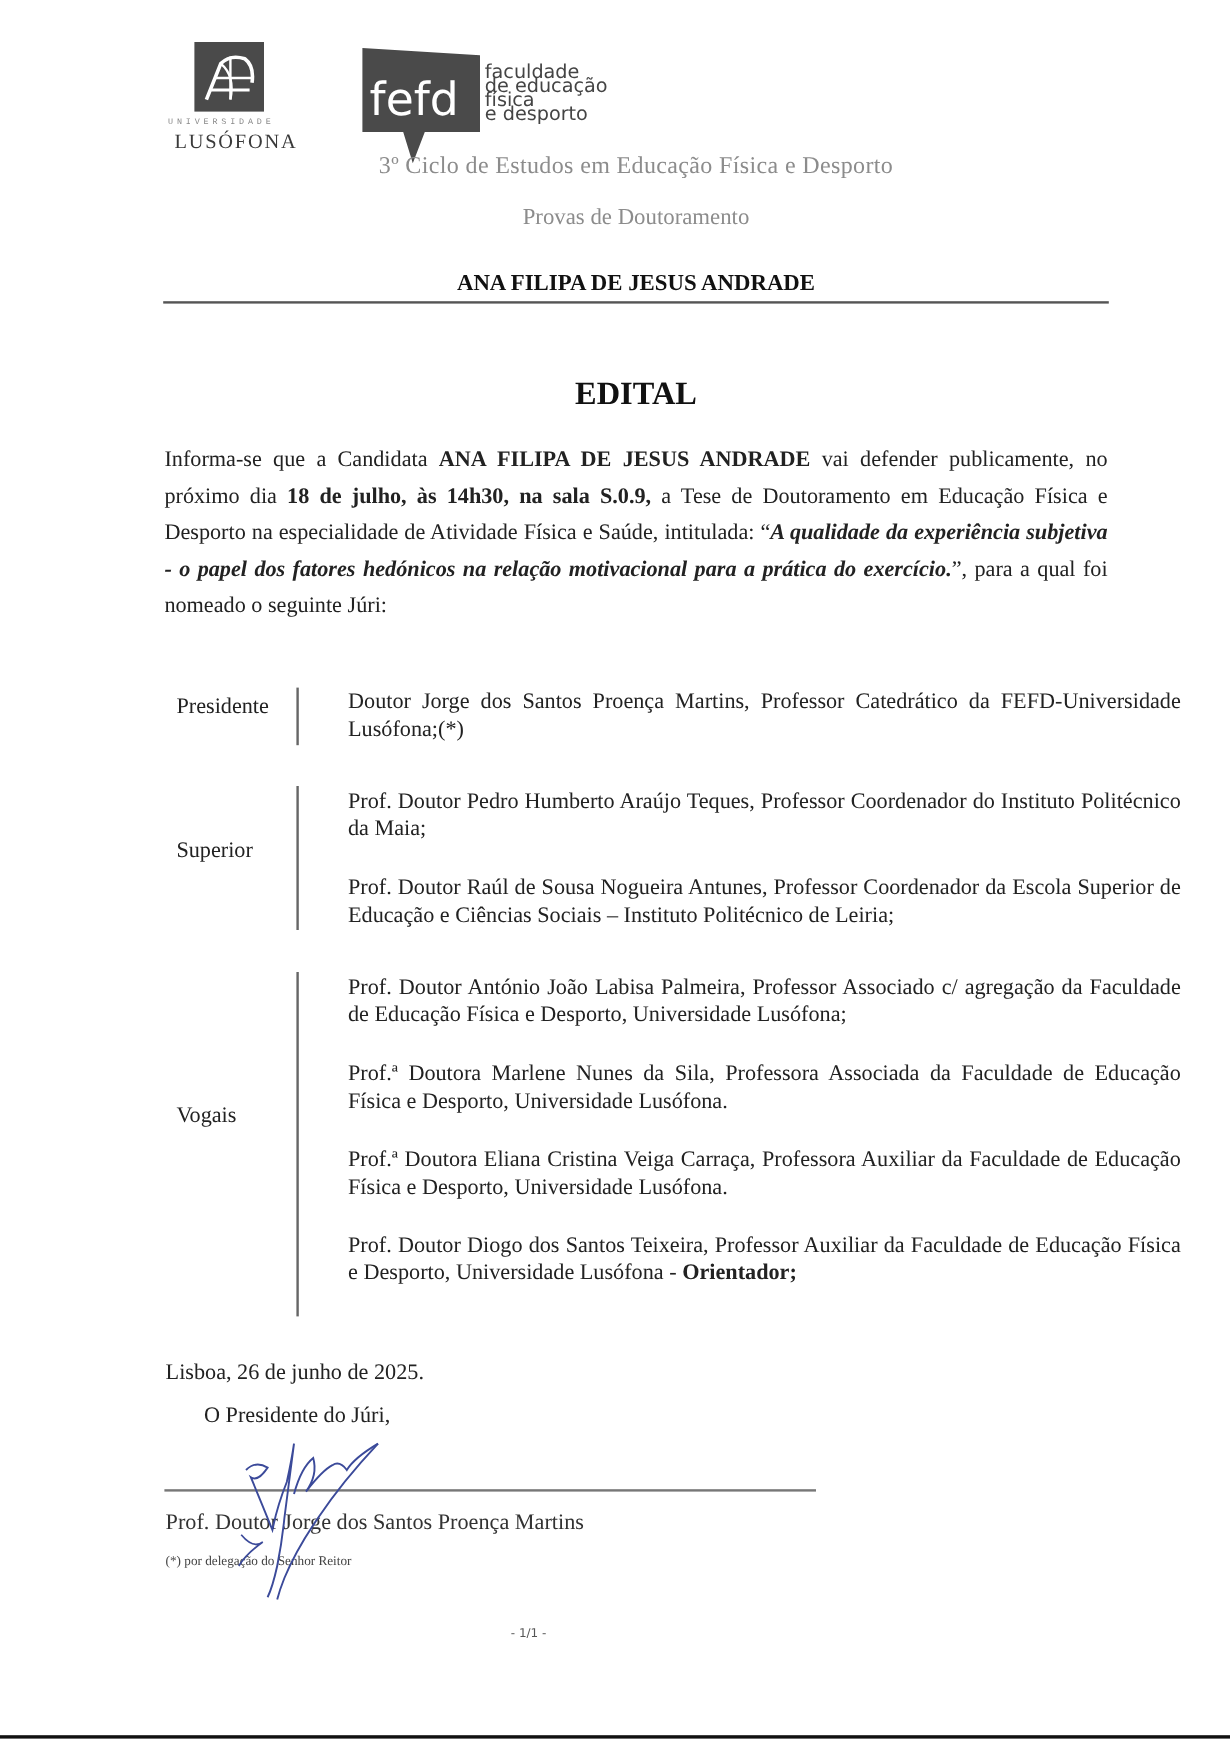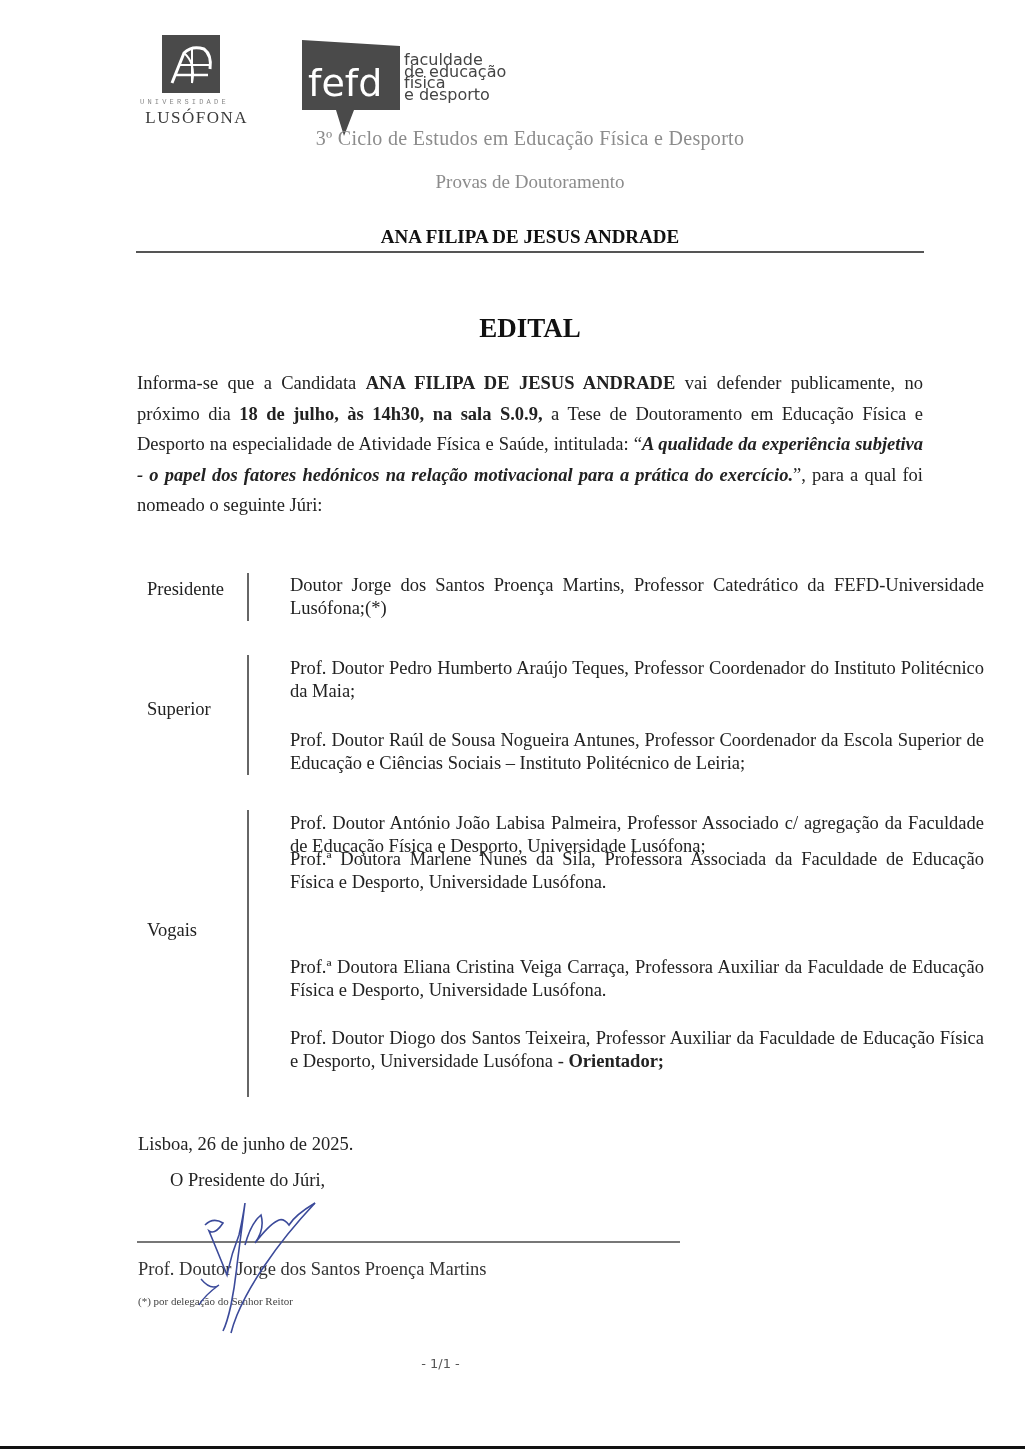--- a/index.html
+++ b/index.html
@@ -27,21 +27,21 @@
 
   .role { font-size: 18.5px; color: #222; }
   .vbar { width: 1.5px; background: #666; }
   .member { left: 258px; width: 694px; font-size: 18.5px; line-height: 23px; text-align: justify; color: #222; margin-left: 32px; }
 
   .footer-line { font-size: 18.5px; color: #222; }
   .sig-rule { left: 137px; top: 1241px; width: 543px; height: 1.5px; background: #777; }
   .signer { left: 138px; top: 1259px; font-size: 18.5px; color: #333; }
   .deleg { left: 138px; top: 1295px; font-size: 11px; color: #444; }
   .signature { left: 165px; top: 1195px; width: 160px; height: 140px; }
-  .pagenum { left: 0; width: 881px; top: 1356px; text-align: center; font-family: "DejaVu Sans", sans-serif; font-size: 13px; color: #555; }
+  .pagenum { left: 0; width: 881px; top: 1356px; text-align: center; font-family: "DejaVu Sans", sans-serif; font-size: 10px; color: #555; }
   .bottom-bar { left: 0; top: 1446px; width: 1025px; height: 3px; background: #111; }
 </style>
 </head>
 <body>
 
 <div class="abs lus-logo">
   <svg width="58" height="58" viewBox="0 0 58 58">
     <path d="M10 48 L22 18 Q30 10 42 14 Q50 20 48 34" stroke="#fff" stroke-width="3" fill="none"></path>
     <path d="M14 40 L46 40" stroke="#fff" stroke-width="2.5"></path>
     <path d="M18 30 L48 30" stroke="#fff" stroke-width="2"></path>
@@ -79,21 +79,21 @@
 <div class="abs member" style="top:574px;">Doutor Jorge dos Santos Proença Martins, Professor Catedrático da FEFD-Universidade Lusófona;(*)</div>
 
 <div class="abs role" style="left:147px; top:699px;">Superior</div>
 <div class="abs vbar" style="left:247px; top:655px; height:120px;"></div>
 <div class="abs member" style="top:657px;">Prof. Doutor Pedro Humberto Araújo Teques, Professor Coordenador do Instituto Politécnico da Maia;</div>
 <div class="abs member" style="top:729px;">Prof. Doutor Raúl de Sousa Nogueira Antunes, Professor Coordenador da Escola Superior de Educação e Ciências Sociais – Instituto Politécnico de Leiria;</div>
 
 <div class="abs role" style="left:147px; top:920px;">Vogais</div>
 <div class="abs vbar" style="left:247px; top:810px; height:287px;"></div>
 <div class="abs member" style="top:812px;">Prof. Doutor António João Labisa Palmeira, Professor Associado c/ agregação da Faculdade de Educação Física e Desporto, Universidade Lusófona;</div>
-<div class="abs member" style="top:848px;">Prof.ª Doutora Marlene Nunes da Sila, Professora Associada da Faculdade de Educação Física e Desporto, Universidade Lusófona.</div>
+<div class="abs member" style="top:884px;">Prof.ª Doutora Marlene Nunes da Sila, Professora Associada da Faculdade de Educação Física e Desporto, Universidade Lusófona.</div>
 <div class="abs member" style="top:956px;">Prof.ª Doutora Eliana Cristina Veiga Carraça, Professora Auxiliar da Faculdade de Educação Física e Desporto, Universidade Lusófona.</div>
 <div class="abs member" style="top:1027px;"><span>Prof. Doutor Diogo dos Santos Teixeira, Professor Auxiliar da Faculdade de Educação Física e Desporto, Universidade Lusófona - </span><b>Orientador;</b></div>
 
 <div class="abs footer-line" style="left:138px; top:1134px;">Lisboa, 26 de junho de 2025.</div>
 <div class="abs footer-line" style="left:138px; top:1170px;margin-left:32px;">O Presidente do Júri,</div>
 <div class="abs sig-rule"></div>
 <div class="abs signer">Prof. Doutor Jorge dos Santos Proença Martins</div>
 <div class="abs deleg">(*) por delegação do Senhor Reitor</div>
 
 <div class="abs signature">

